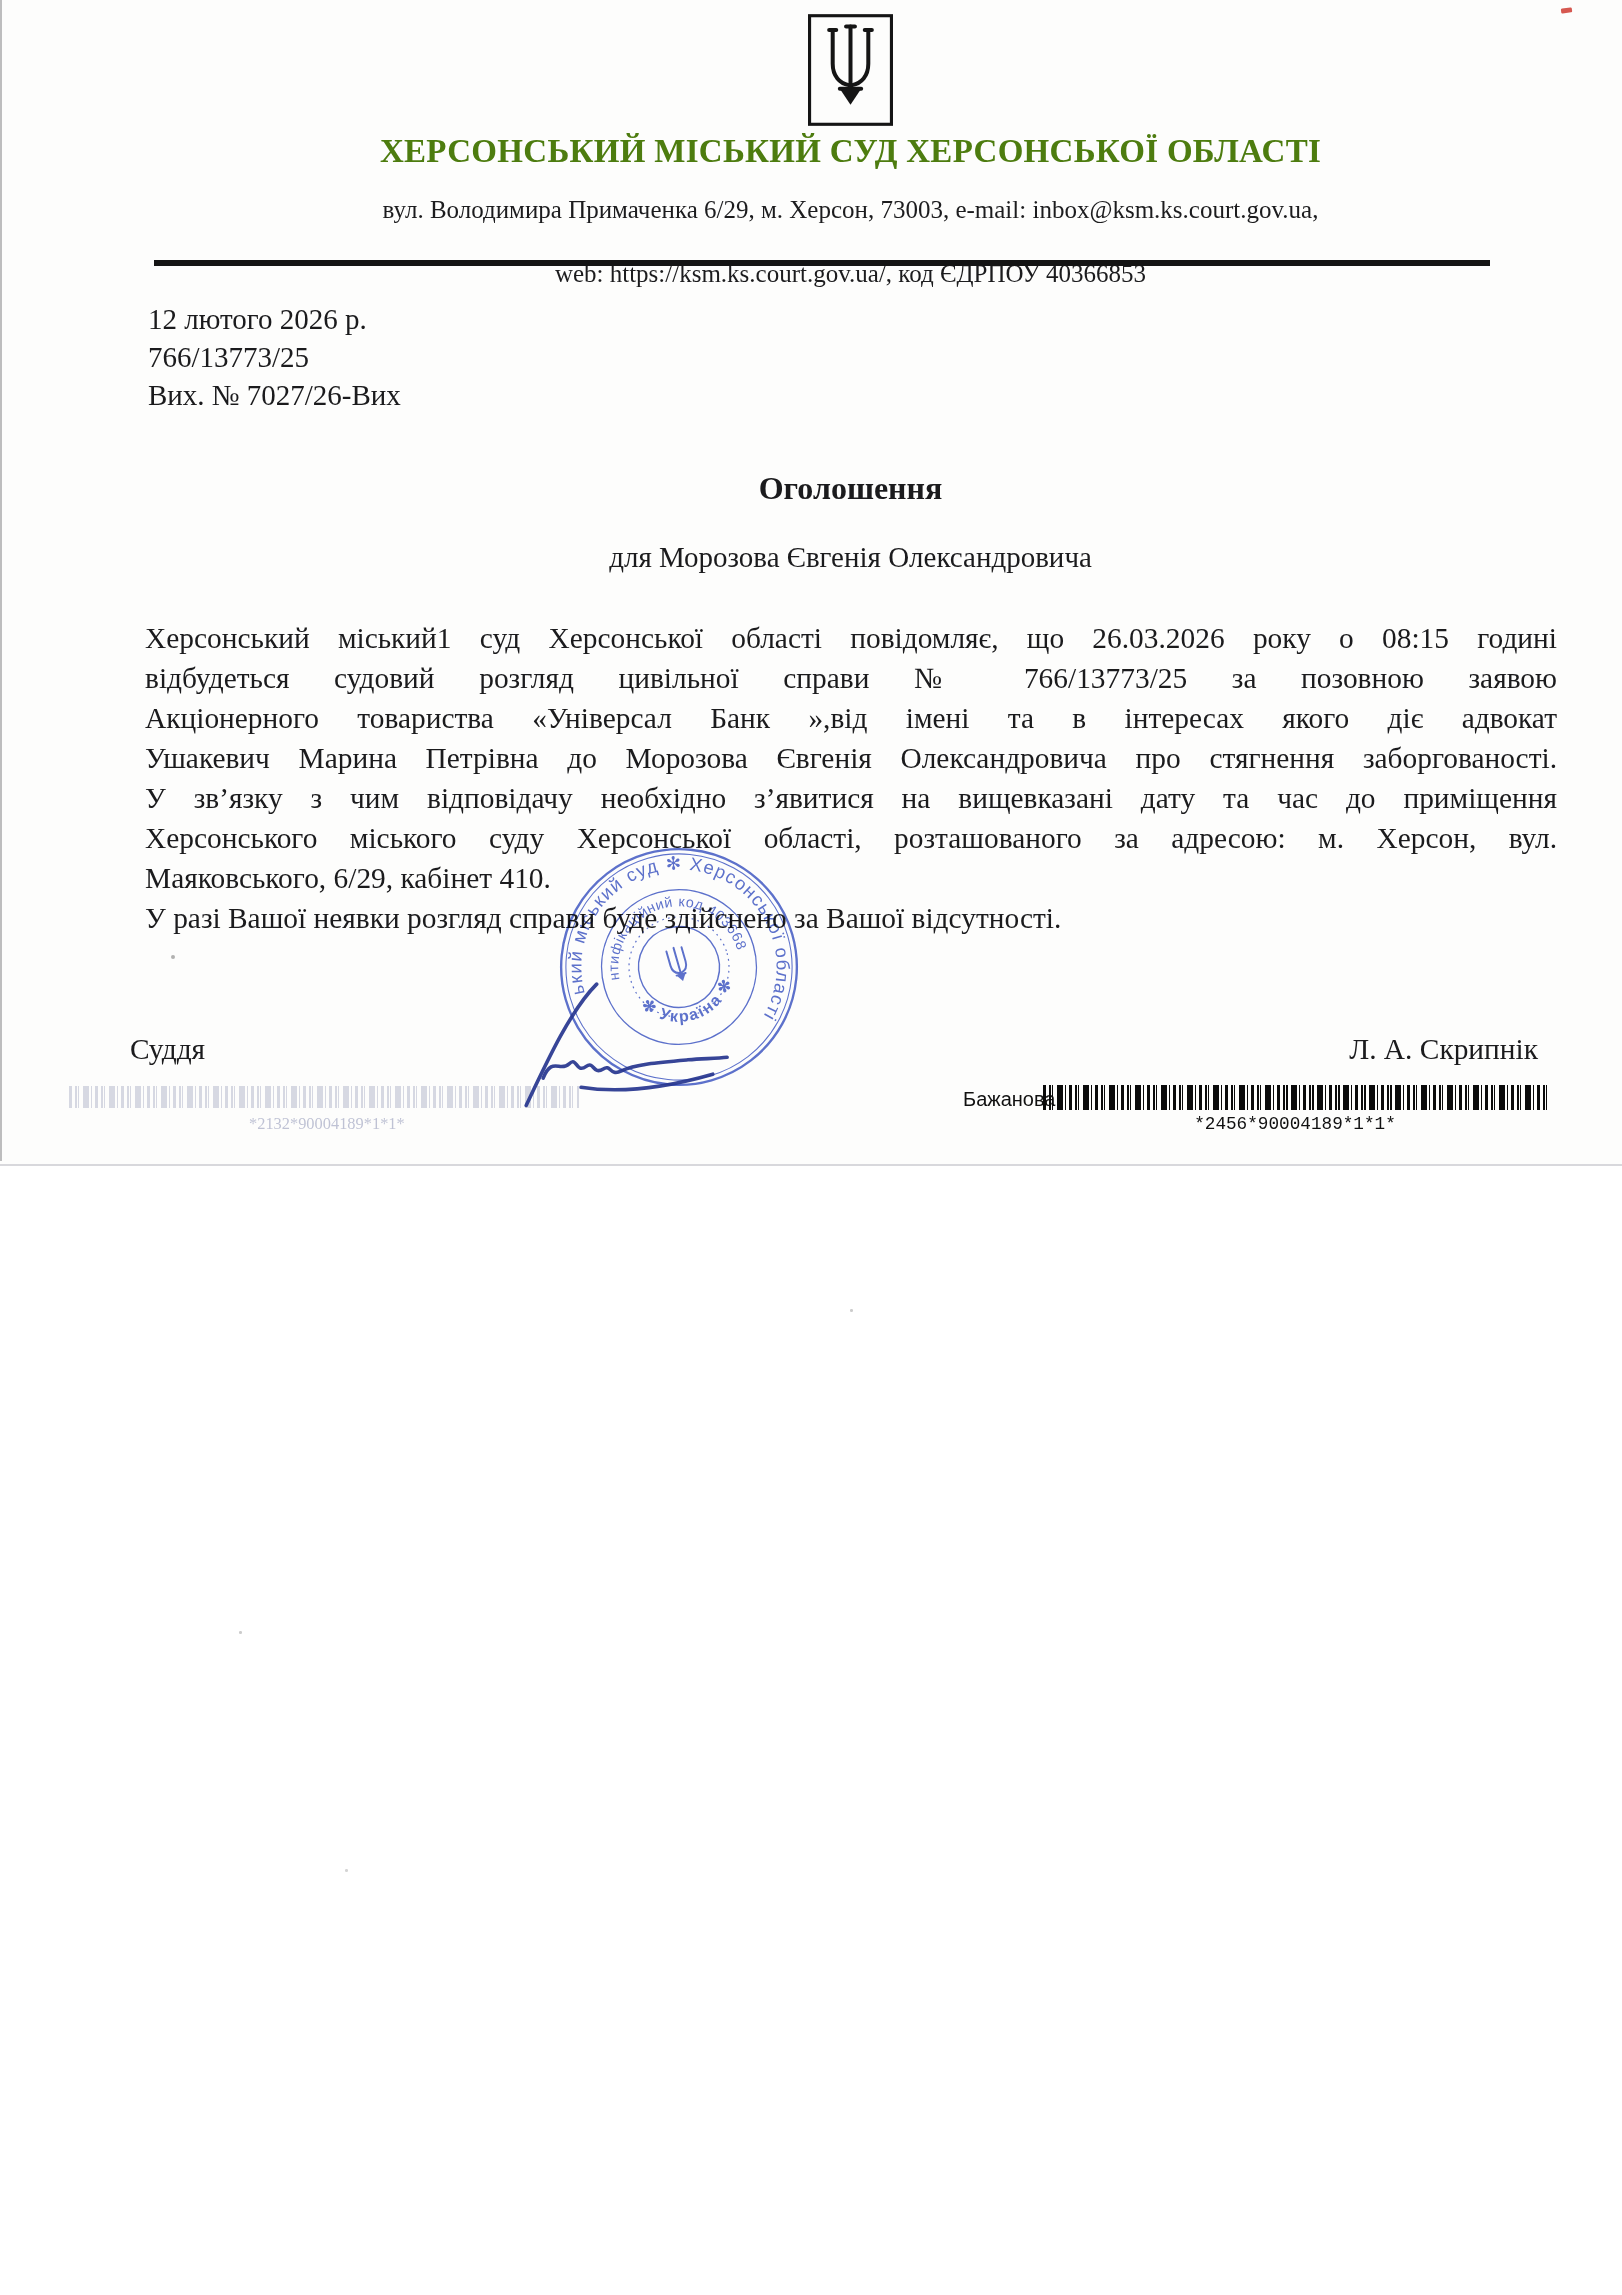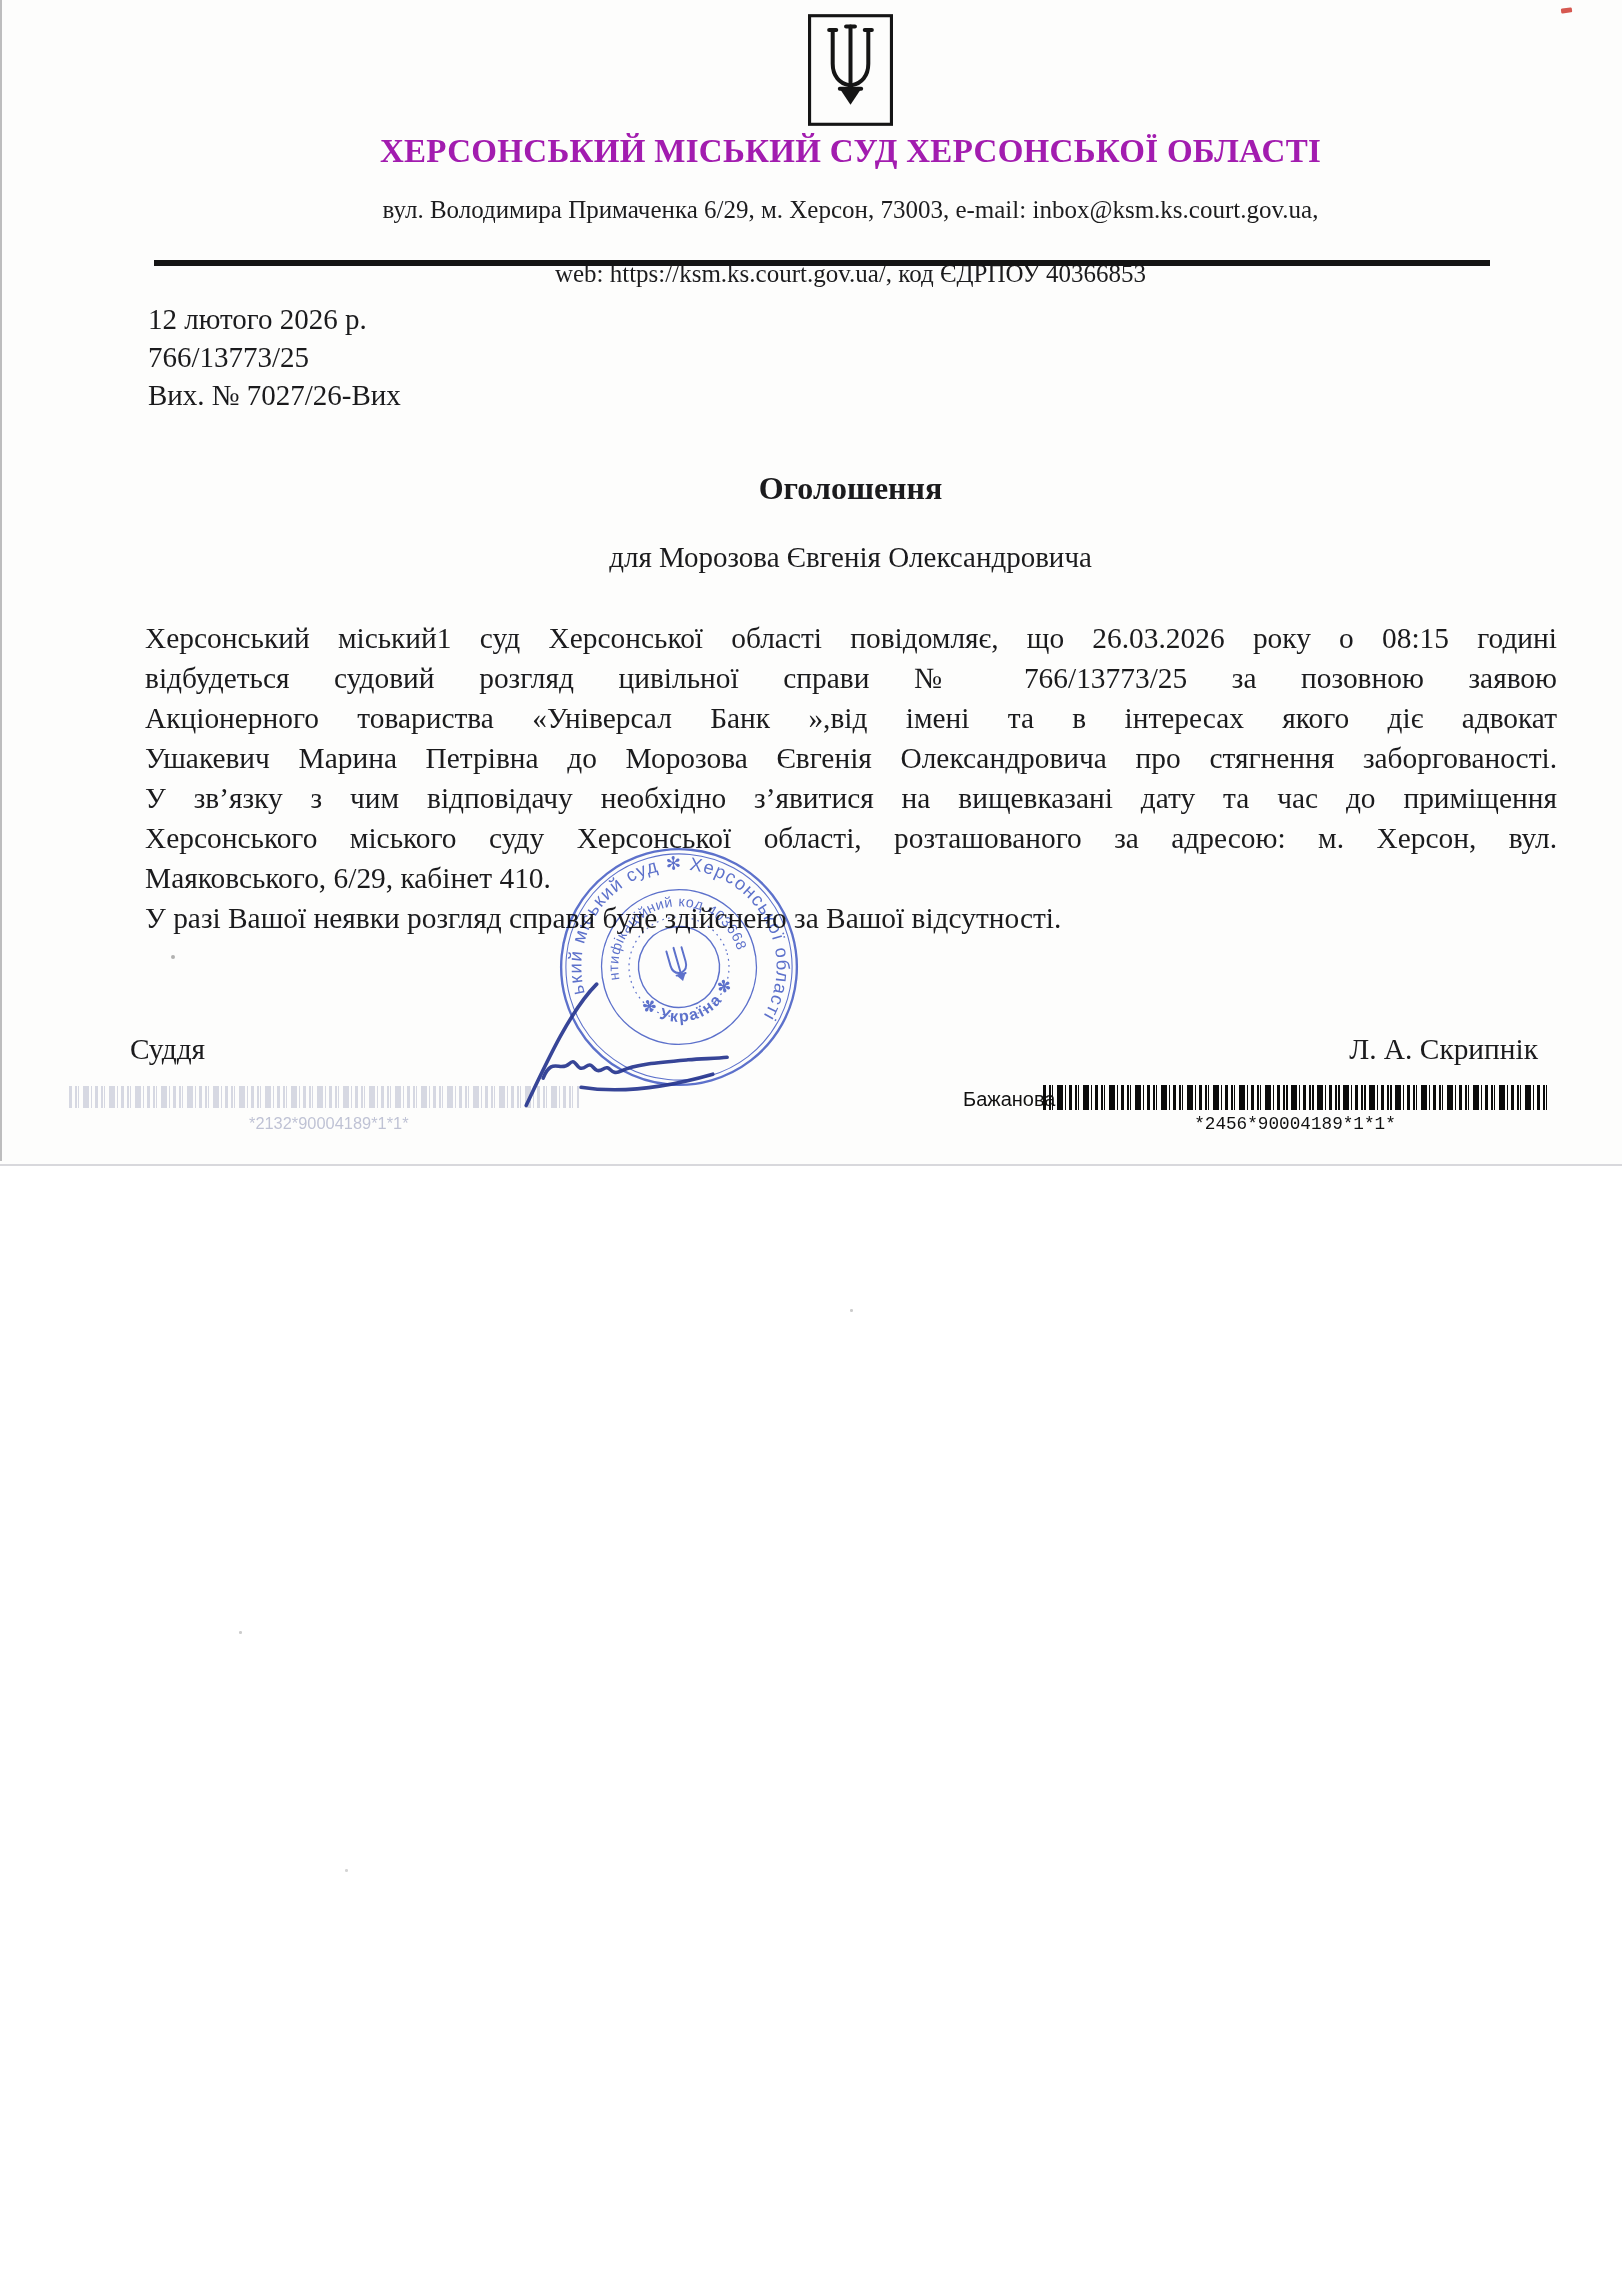--- a/index.html
+++ b/index.html
@@ -32,21 +32,21 @@
   .sp2{left:850px;top:1309px;width:2.6px;height:2.6px;opacity:.3;}
   .sp3{left:239px;top:1631px;width:2.6px;height:2.6px;opacity:.3;}
   .sp4{left:345px;top:1869px;width:2.6px;height:2.6px;opacity:.25;}
 
   .emblem-box{
     position:absolute;left:806px;top:11.8px;width:89px;height:116px;
   }
   .court-name{
     position:absolute;left:144px;top:133px;width:1413px;
     text-align:center;font-weight:bold;font-size:33px;letter-spacing:0.3px;
-    color:#a21caf;
+    color:#4d7c0f;
   }
   .addr{
     position:absolute;left:144px;width:1413px;text-align:center;
     font-size:25px;color:#1c1c1e;
   }
   .addr1{top:196px;}
   .addr2{top:230px;margin-top:30px;}
   .rule{
     position:absolute;left:154px;top:260px;width:1336px;height:5.9px;
     background:#141414;
@@ -107,21 +107,21 @@
     opacity:.30;filter:blur(0.3px);
     background-image:repeating-linear-gradient(90deg,
       #7d84a8 0 3.3px, transparent 3.3px 5.9px,
       #7d84a8 5.9px 7.9px, transparent 7.9px 9.2px,
       #7d84a8 9.2px 10.5px, transparent 10.5px 14.4px,
       #7d84a8 14.4px 19.6px, transparent 19.6px 21.6px,
       #7d84a8 21.6px 23px, transparent 23px 26px);
   }
   .ghost-value{
     position:absolute;left:249px;top:1114px;width:157px;text-align:left;
-    font-family:Liberation Sans, sans-serif;font-size:16.4px;color:#8d93b5;
+    font-family:Liberation Serif, serif;font-size:16.4px;color:#8d93b5;
     opacity:.55;filter:blur(0.4px);
   }
 </style>
 </head>
 <body>
 
 <div class="page">
   <div class="scan-area">
 
     <div class="emblem-box">

